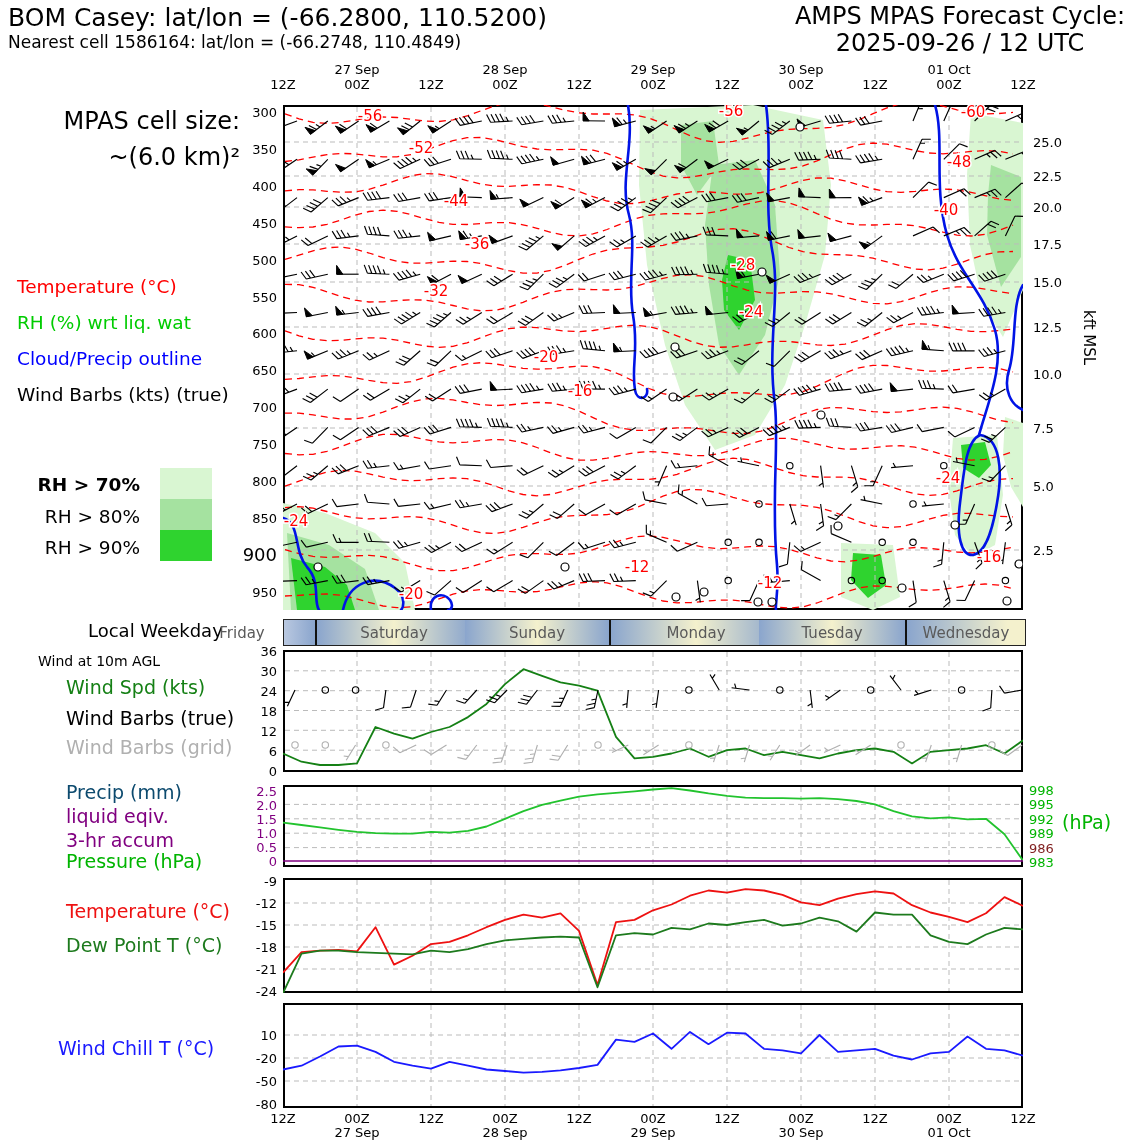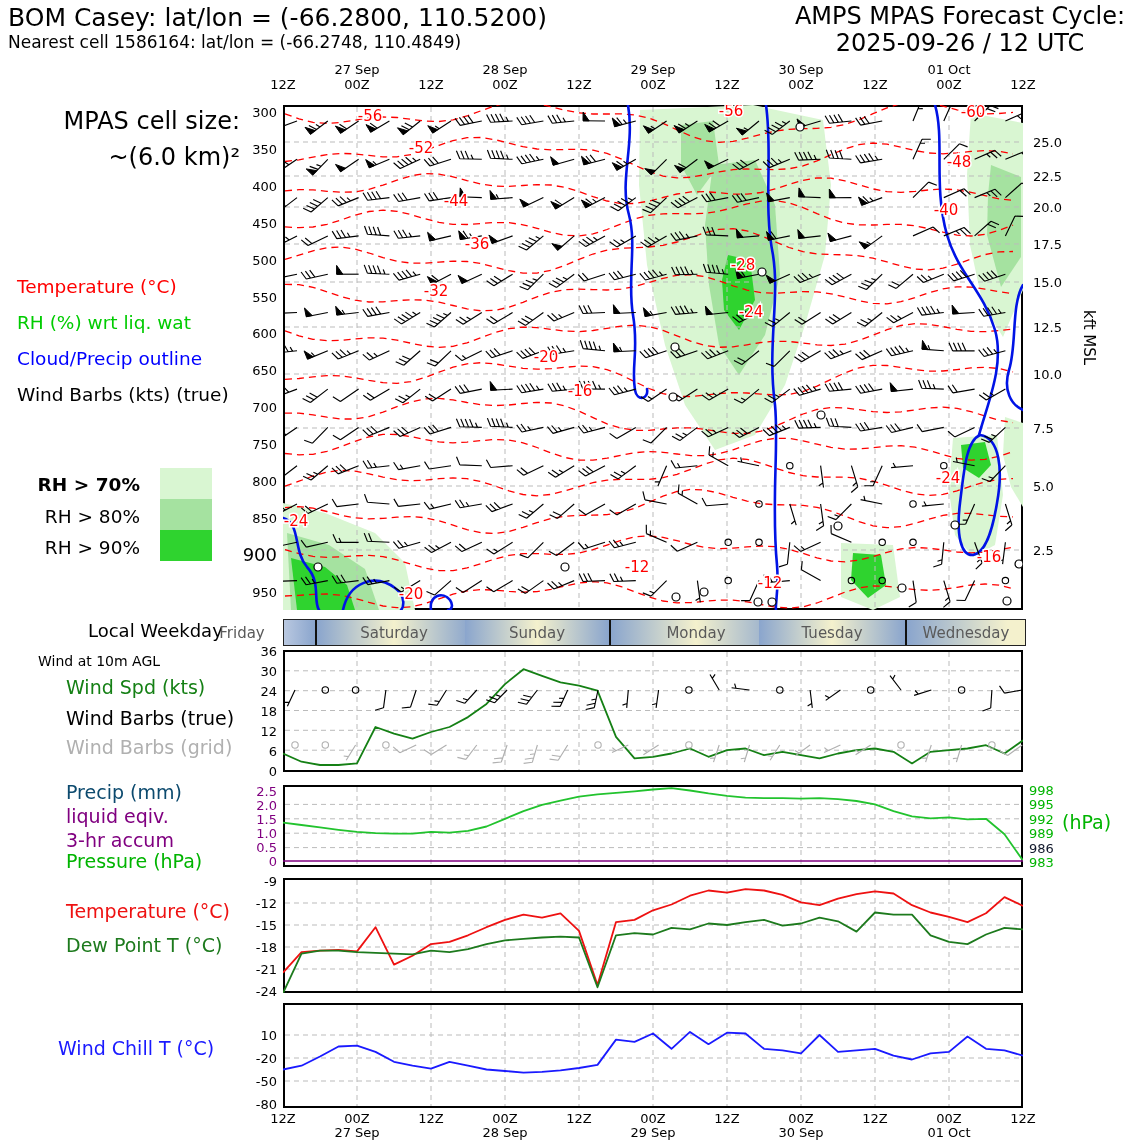--- a/index.html
+++ b/index.html
@@ -146,21 +146,21 @@
     <div class="lbl tick" style="font-size: 13px; color: rgb(128, 0, 128); left: 277px; top: 791px; transform: translate(-100%, -50%);">2.5</div>
     <div class="lbl tick" style="font-size: 13px; color: rgb(128, 0, 128); left: 277px; top: 805px; transform: translate(-100%, -50%);">2.0</div>
     <div class="lbl tick" style="font-size: 13px; color: rgb(128, 0, 128); left: 277px; top: 819px; transform: translate(-100%, -50%);">1.5</div>
     <div class="lbl tick" style="font-size: 13px; color: rgb(128, 0, 128); left: 277px; top: 833px; transform: translate(-100%, -50%);">1.0</div>
     <div class="lbl tick" style="font-size: 13px; color: rgb(128, 0, 128); left: 277px; top: 847px; transform: translate(-100%, -50%);">0.5</div>
     <div class="lbl tick" style="font-size: 13px; color: rgb(128, 0, 128); left: 277px; top: 861px; transform: translate(-100%, -50%);">0</div>
     <div class="lbl tick" style="font-size: 13px; color: rgb(0, 180, 0); left: 1029px; top: 790px; transform: translate(0%, -50%);">998</div>
     <div class="lbl tick" style="font-size: 13px; color: rgb(0, 180, 0); left: 1029px; top: 804.4px; transform: translate(0%, -50%);">995</div>
     <div class="lbl tick" style="font-size: 13px; color: rgb(0, 180, 0); left: 1029px; top: 818.8px; transform: translate(0%, -50%);">992</div>
     <div class="lbl tick" style="font-size: 13px; color: rgb(0, 180, 0); left: 1029px; top: 833.2px; transform: translate(0%, -50%);">989</div>
-    <div class="lbl tick" style="font-size: 13px; color: #0f172a; left: 1029px; top: 847.6px; transform: translate(0%, -50%); text-align: center;">986</div>
+    <div class="lbl tick" style="font-size: 13px; color: #7f1d1d; left: 1029px; top: 847.6px; transform: translate(0%, -50%); text-align: center;">986</div>
     <div class="lbl tick" style="font-size: 13px; color: rgb(0, 180, 0); left: 1029px; top: 862px; transform: translate(0%, -50%);">983</div>
     <div class="lbl tick" style="font-size: 13px; left: 277px; top: 881px; transform: translate(-100%, -50%);">-9</div>
     <div class="lbl tick" style="font-size: 13px; left: 277px; top: 903px; transform: translate(-100%, -50%);">-12</div>
     <div class="lbl tick" style="font-size: 13px; left: 277px; top: 925px; transform: translate(-100%, -50%);">-15</div>
     <div class="lbl tick" style="font-size: 13px; left: 277px; top: 947px; transform: translate(-100%, -50%);">-18</div>
     <div class="lbl tick" style="font-size: 13px; left: 277px; top: 969px; transform: translate(-100%, -50%);">-21</div>
     <div class="lbl tick" style="font-size: 13px; left: 277px; top: 991px; transform: translate(-100%, -50%);">-24</div>
     <div class="lbl tick" style="font-size: 15px; left: 277px; top: 1012px; transform: translate(-100%, -50%); margin-left: 36px;">40</div>
     <div class="lbl tick" style="font-size: 13px; left: 277px; top: 1035px; transform: translate(-100%, -50%);">10</div>
     <div class="lbl tick" style="font-size: 13px; left: 277px; top: 1058px; transform: translate(-100%, -50%);">-20</div>

